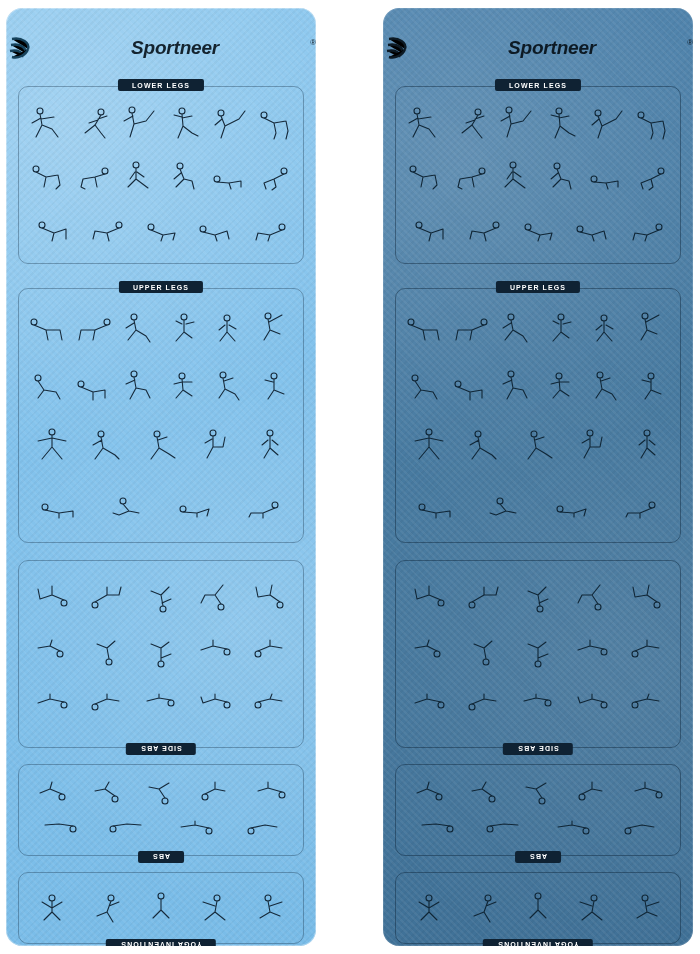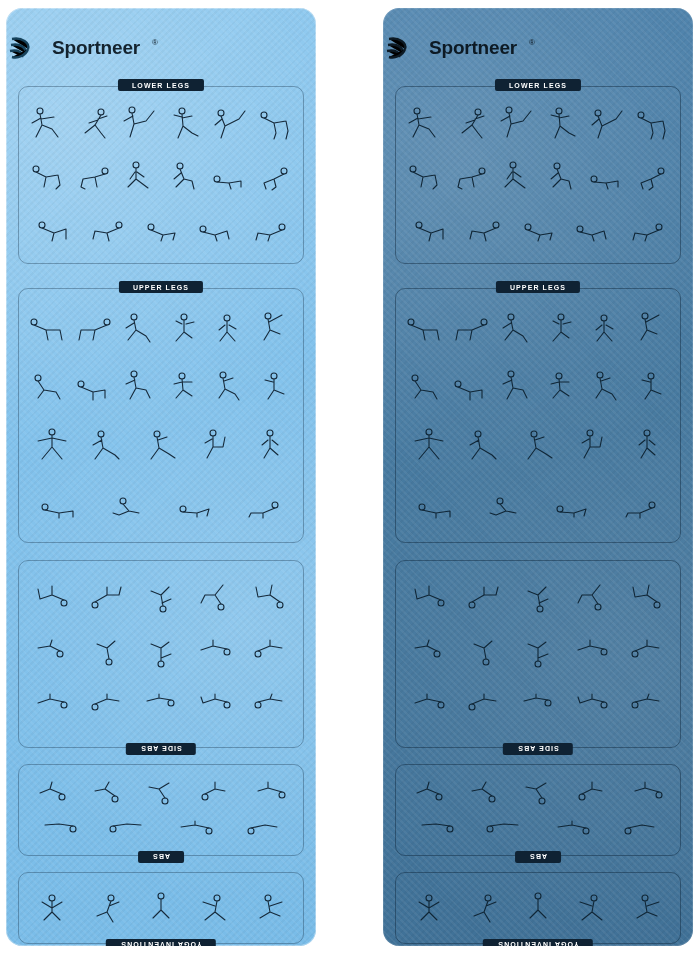--- a/index.html
+++ b/index.html
@@ -53,22 +53,23 @@
       repeating-linear-gradient(-45deg, rgba(0,0,0,0.03) 0 2px, rgba(0,0,0,0) 2px 5px);
     pointer-events: none;
   }
   .brand {
     position: absolute;
     top: 24px;
     left: 0;
     right: 0;
     display: flex;
     align-items: center;
-    justify-content: flex-start;
+    justify-content: space-between;
     gap: 16px;
+    font-style: italic;
   }
   .brand-mark { width: 30px; height: 32px; }
   .brand-name {
     font-size: 19px;
     font-weight: bold;
     letter-spacing: -0.2px;
     color: #14232e;
   }
   .brand-reg {
     font-size: 8px;

